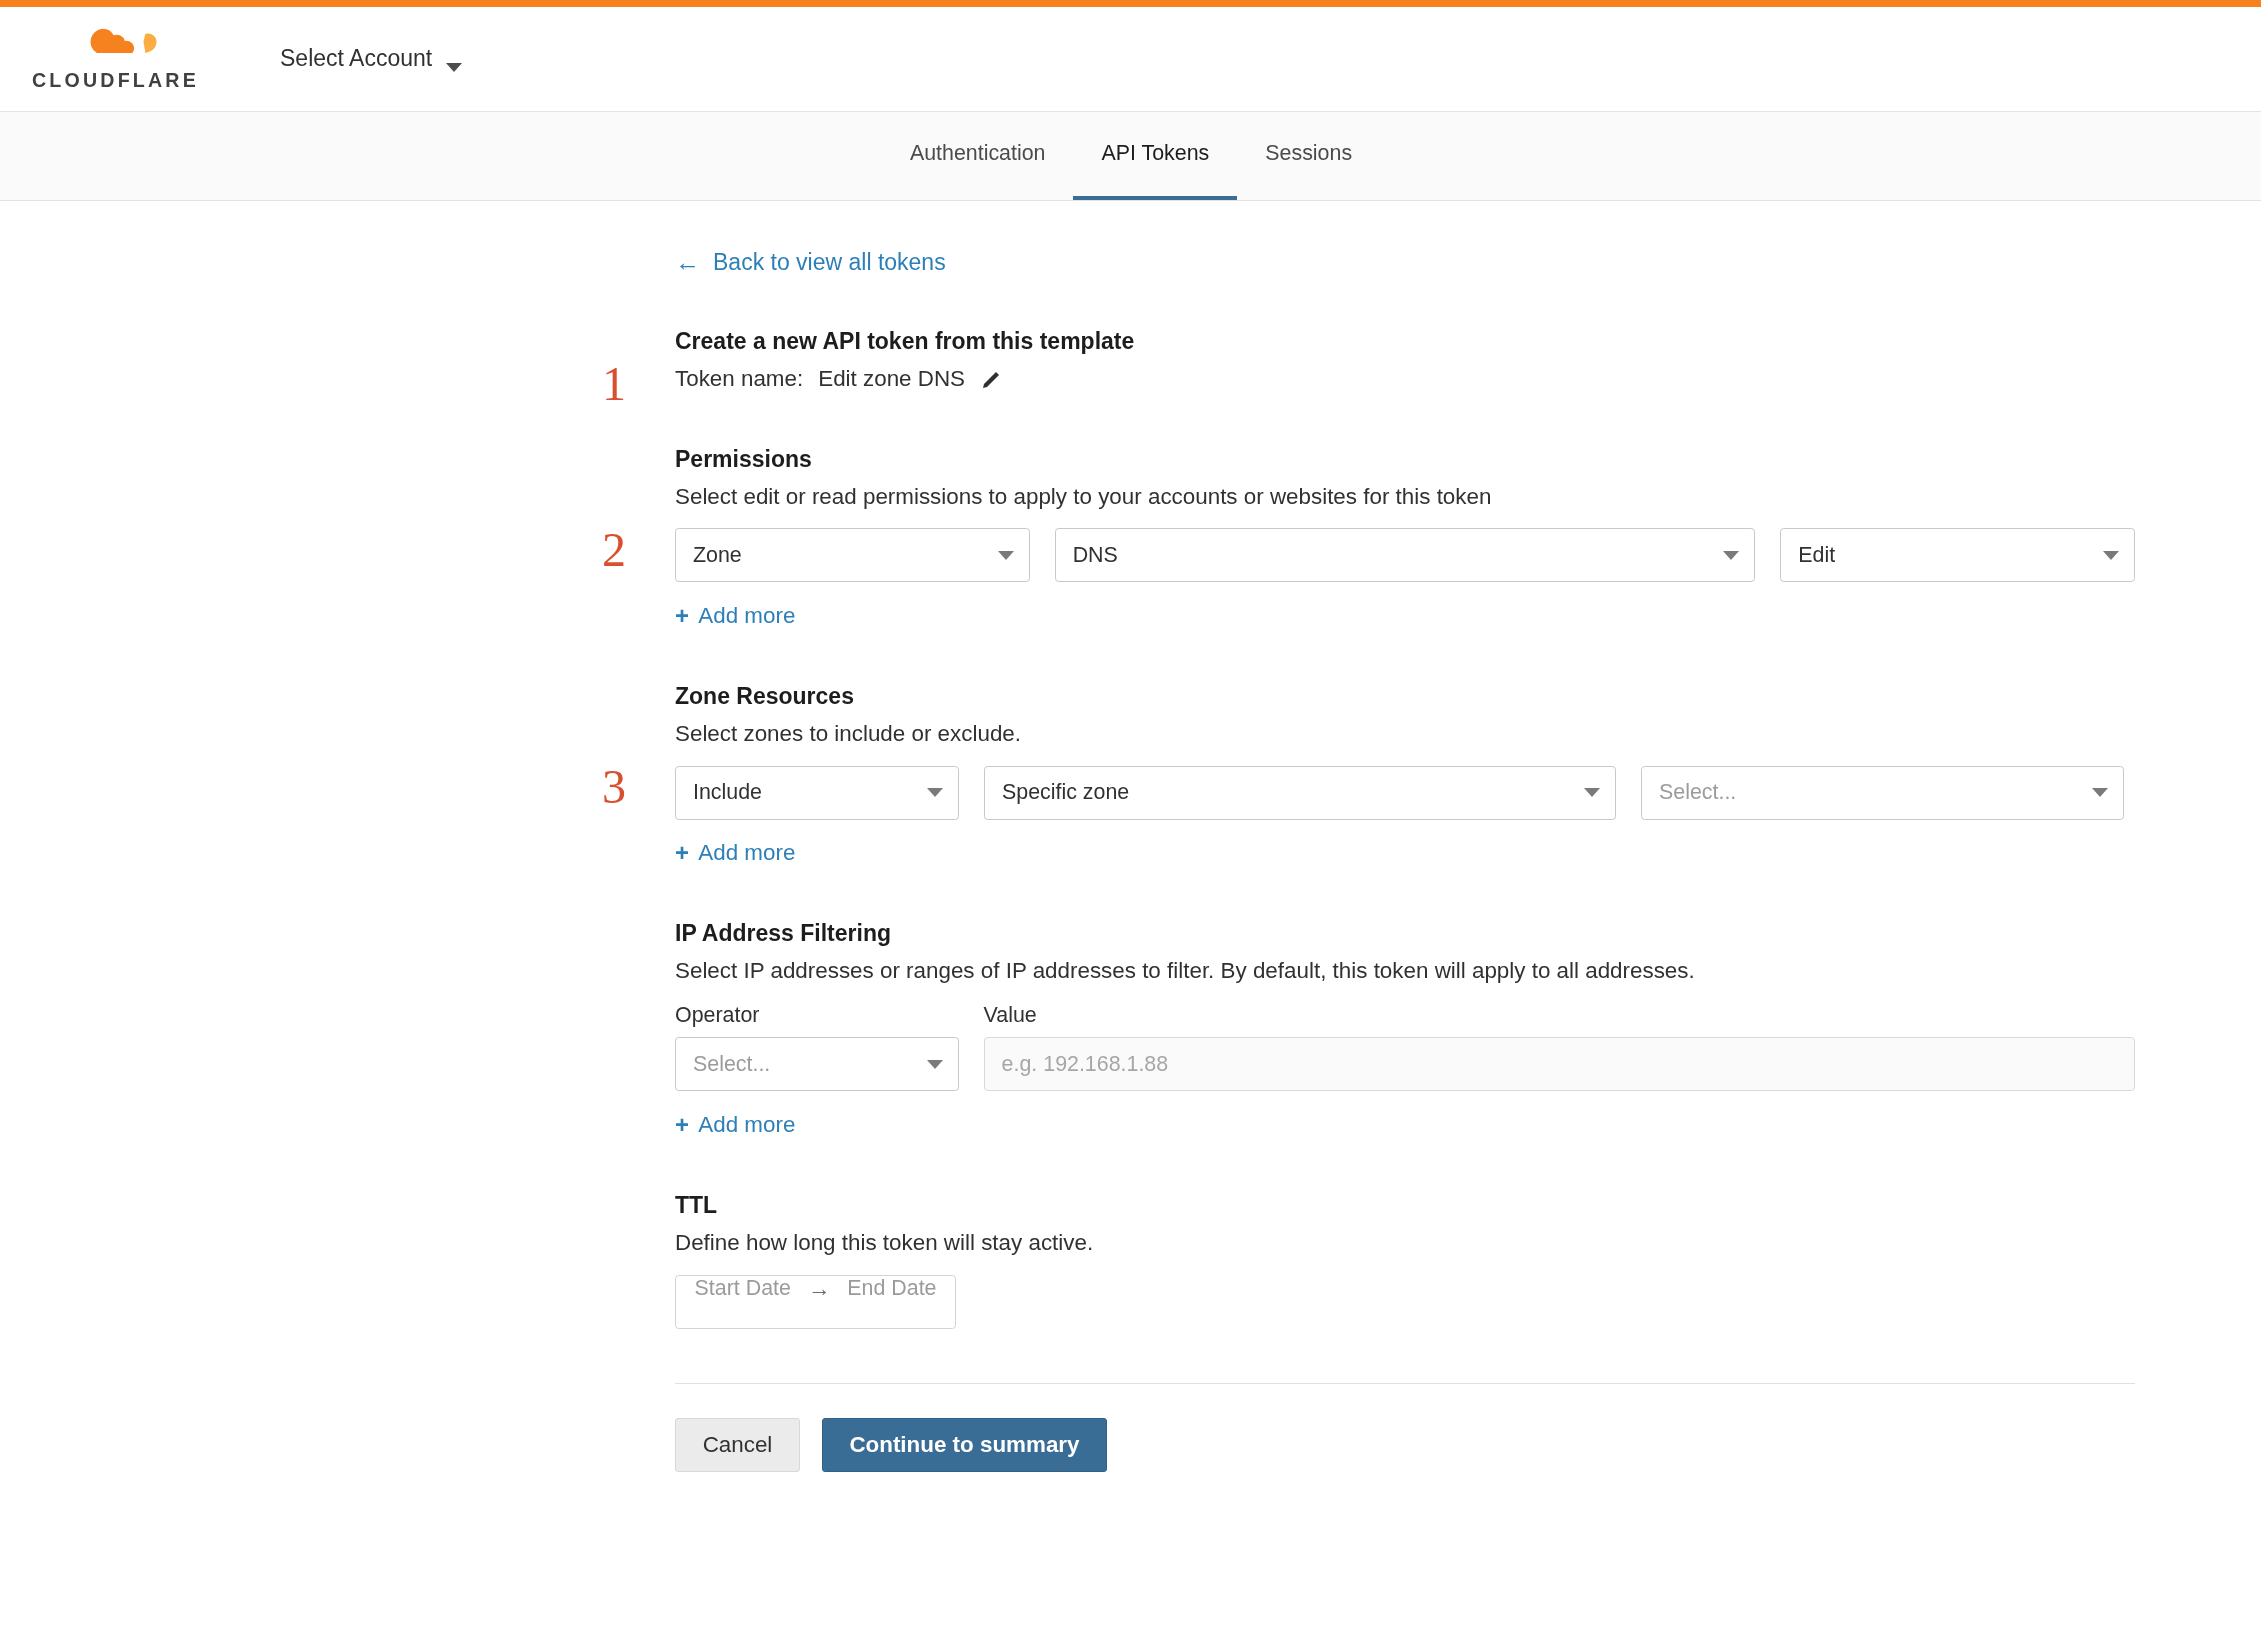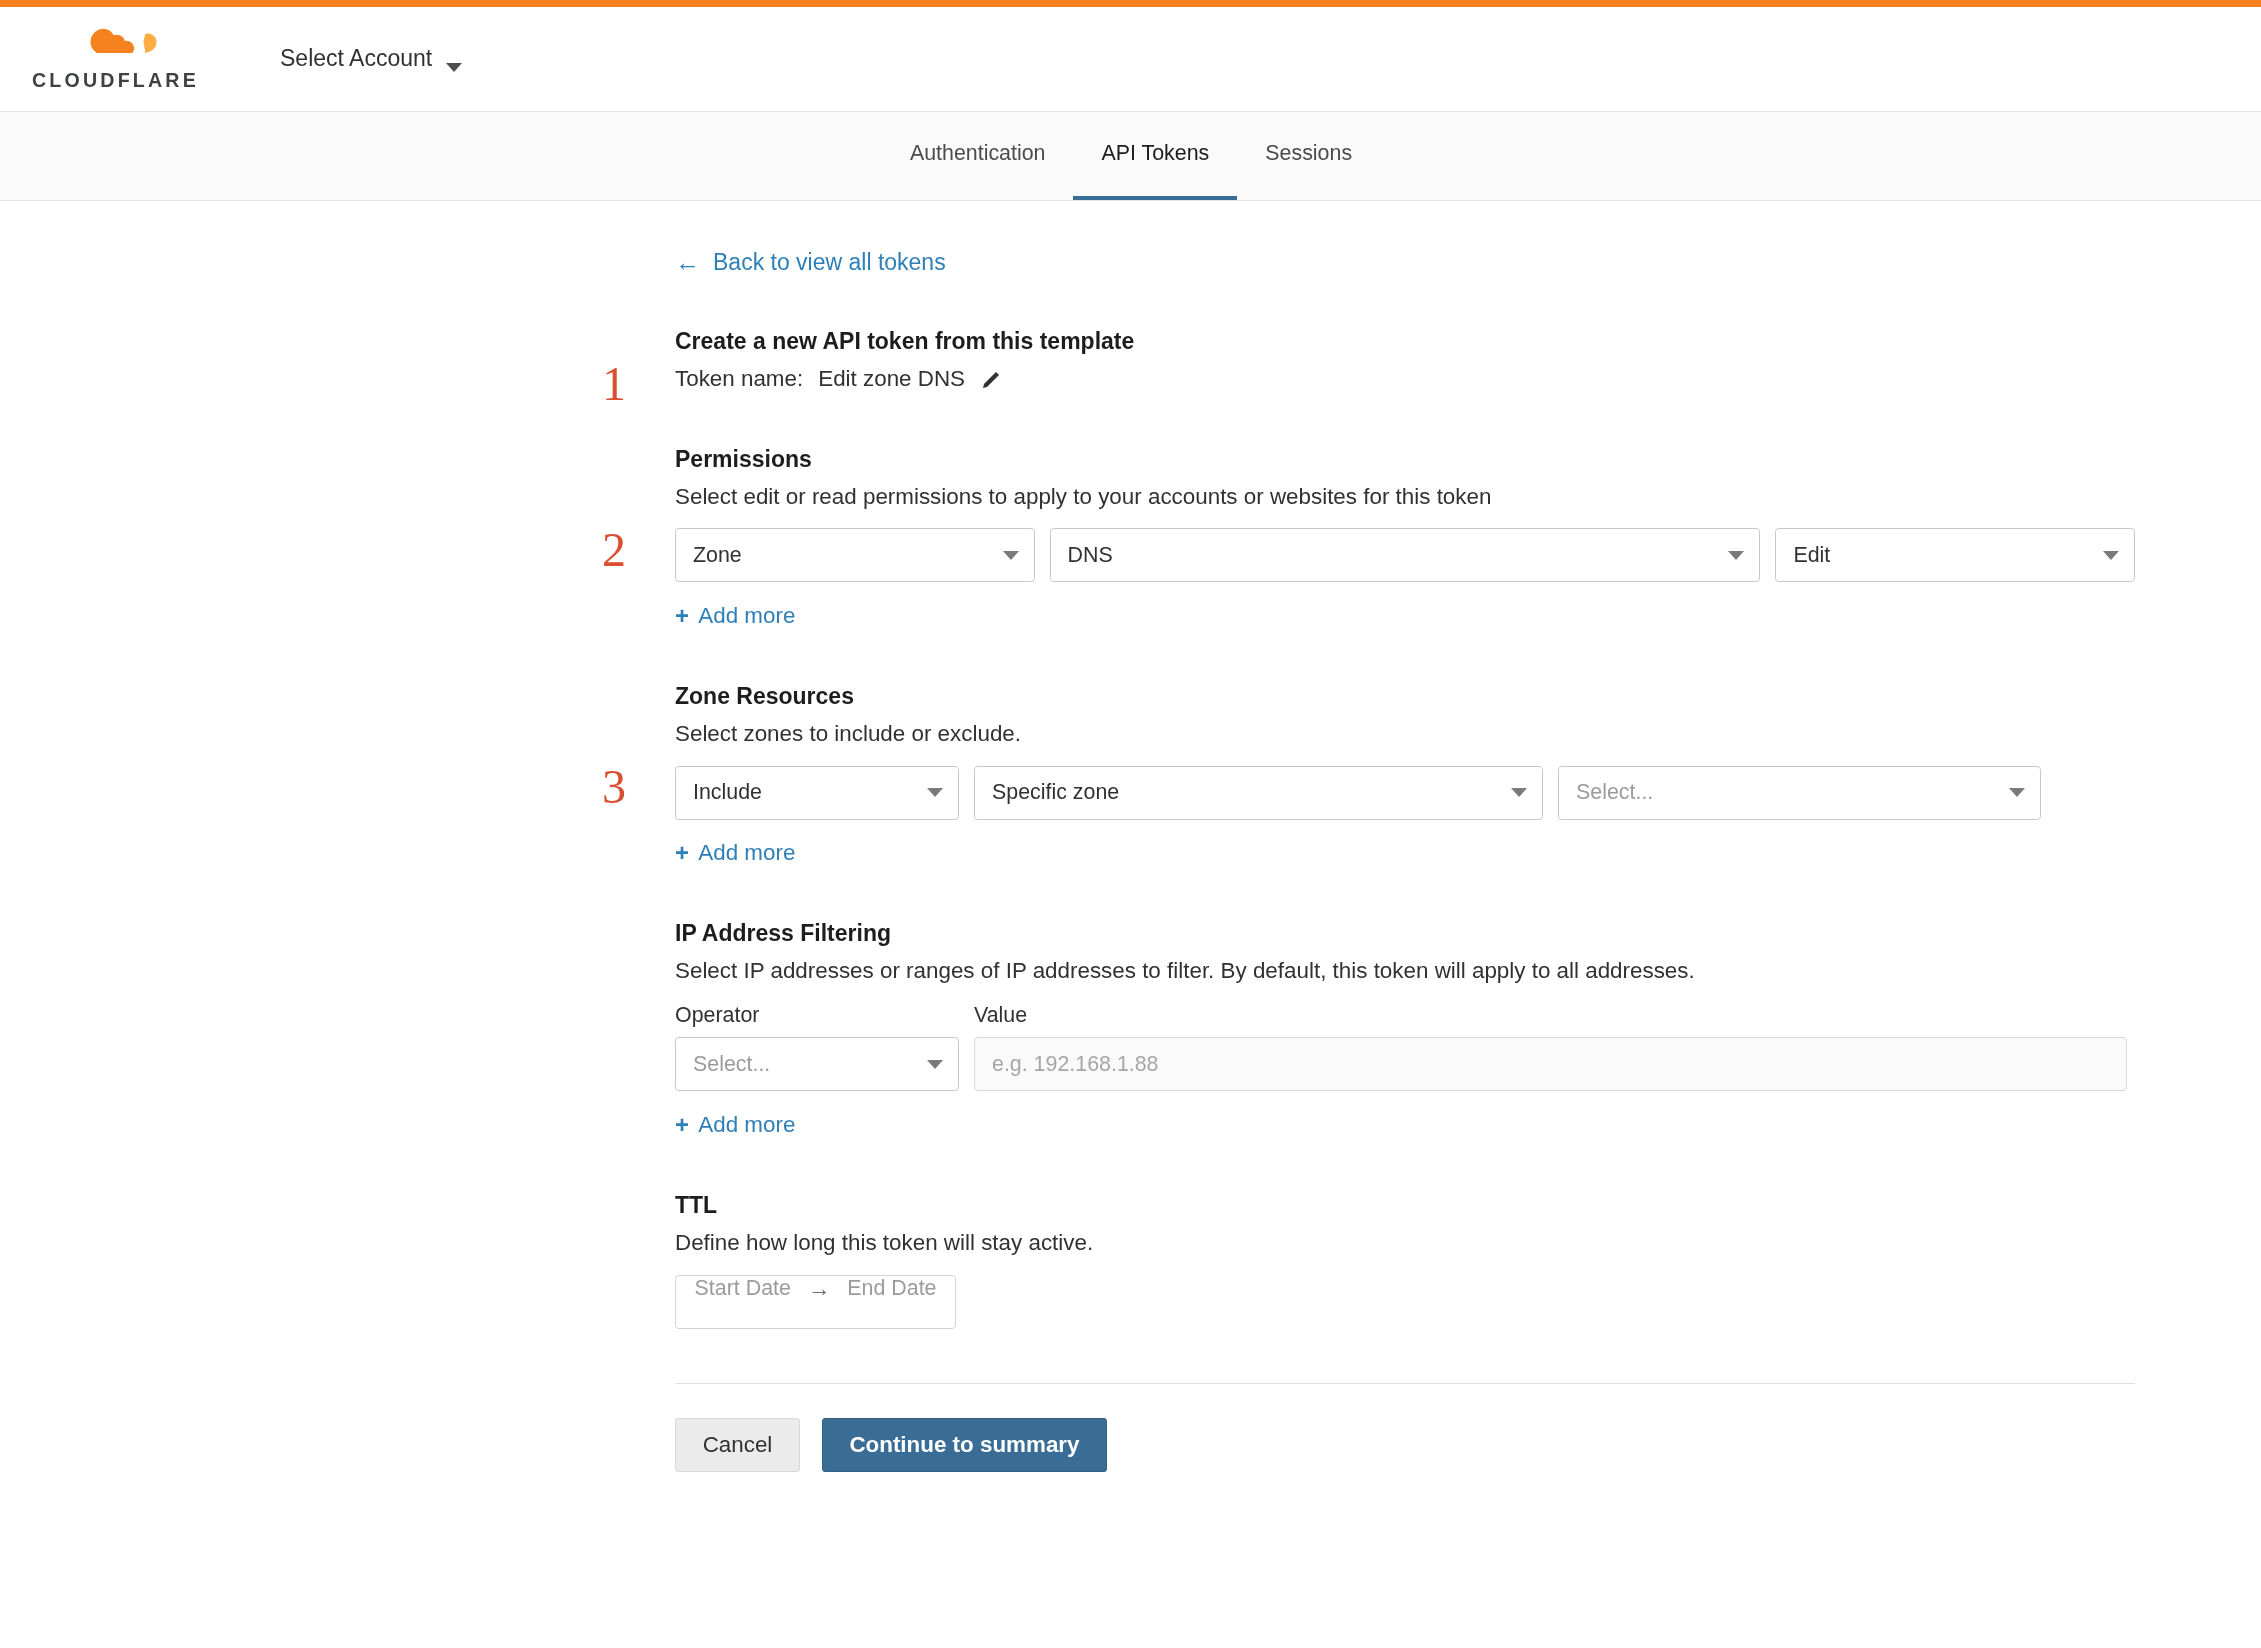--- a/index.html
+++ b/index.html
@@ -146,21 +146,21 @@
     display: flex;
     align-items: center;
     gap: 15px;
     font-size: 22.4px;
     color: #313131;
   }
   .pencil-icon { cursor: pointer; display:inline-flex; }
 
   .block { position: relative; margin-bottom: 54px; }
 
-  .row { display: flex; gap: 15px; align-items: center; }
+  .row { display: flex; gap: 25px; align-items: center; }
 
   
   .select {
     height: 54px;
     border: 0.9px solid #c8c8c8;
     border-radius: 3.7px;
     background: #ffffff;
     display: flex;
     align-items: center;
     justify-content: space-between;
@@ -334,21 +334,21 @@
 
       <div class="block">
         <div class="step-num" style="top:80px;">3</div>
         <h2 class="section-title">Zone Resources</h2>
         <p class="section-desc">Select zones to include or exclude.</p>
         <div class="row">
           <div class="select" style="width:284px;">
             <span>Include</span>
             <span class="arrow"></span>
           </div>
-          <div class="select" style="width:569px;">
+          <div class="select" style="width:632px;">
             <span>Specific zone</span>
             <span class="arrow"></span>
           </div>
           <div class="select placeholder" style="width:483px;">
             <span>Select...</span>
             <span class="arrow"></span>
           </div>
         </div>
         <div class="add-more">
           <span class="plus">+</span>

